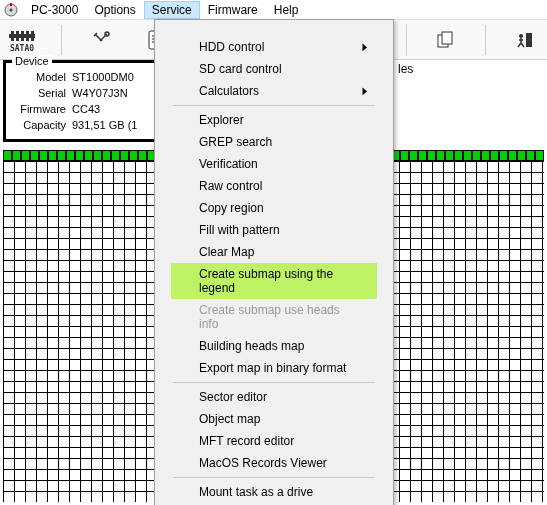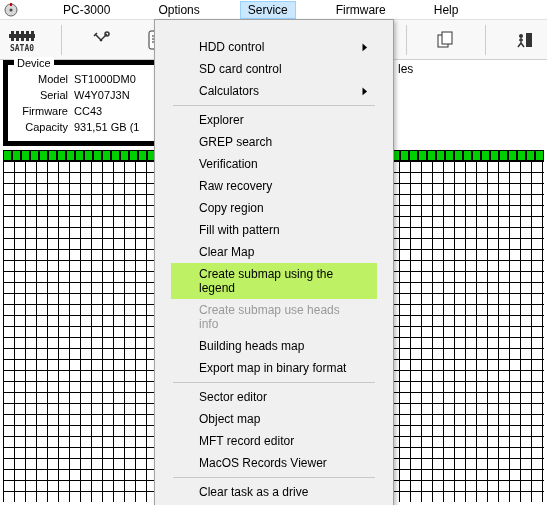--- a/index.html
+++ b/index.html
@@ -22,21 +22,20 @@
     padding-left: 3px;
   }
   .menubar .appicon {
     width: 16px; height: 16px;
     margin-right: 4px;
     display: flex; align-items: center; justify-content: center;
   }
   .menubar .menuitem {
     padding: 2px 8px;
     cursor: default;
-    margin-left: 32px;
   }
   .menubar .menuitem.open {
     background: #cce8ff;
     border: 1px solid #99d1ff;
     padding: 1px 7px;
   }
   .toolbar {
     display: flex;
     align-items: center;
     height: 40px;
@@ -55,21 +54,21 @@
   .toolbar .tsep {
     width: 1px; height: 30px;
     background: #ccc;
     margin: 0 2px;
   }
   .device-panel {
     position: absolute;
     left: 3px;
     top: 60px;
     width: 160px;
-    border: 5px solid #000000;
+    border: 3px solid #000000;
     padding: 6px 8px 6px 8px;
     font-size: 11px;
     background: #fff;
   }
   .device-panel .legend {
     position: absolute;
     top: -8px;
     left: 6px;
     background: #fff;
     padding: 0 3px;
@@ -318,29 +317,29 @@
 </div>
 
 <div class="dropdown" id="dropdown">
     <div class="ditem">HDD control<span class="arrow" style="transform: scaleX(0.6);">▶</span></div>
     <div class="ditem">SD card control</div>
     <div class="ditem">Calculators<span class="arrow" style="transform: scaleX(0.6);">▶</span></div>
     <div class="dsep"></div>
     <div class="ditem">Explorer</div>
     <div class="ditem">GREP search</div>
     <div class="ditem">Verification</div>
-    <div class="ditem">Raw recovery</div>
+    <div class="ditem">Raw control</div>
     <div class="ditem">Copy region</div>
     <div class="ditem">Fill with pattern</div>
     <div class="ditem">Clear Map</div>
     <div class="ditem highlight">Create submap using the legend</div>
     <div class="ditem disabled">Create submap use heads info</div>
     <div class="ditem">Building heads map</div>
     <div class="ditem">Export map in binary format</div>
     <div class="dsep"></div>
     <div class="ditem">Sector editor</div>
     <div class="ditem">Object map</div>
     <div class="ditem">MFT record editor</div>
     <div class="ditem">MacOS Records Viewer</div>
     <div class="dsep"></div>
-    <div class="ditem">Clear task as a drive</div>
+    <div class="ditem">Mount task as a drive</div>
     <div class="ditem">Execute script</div>
   </div>
 
 </body></html>

